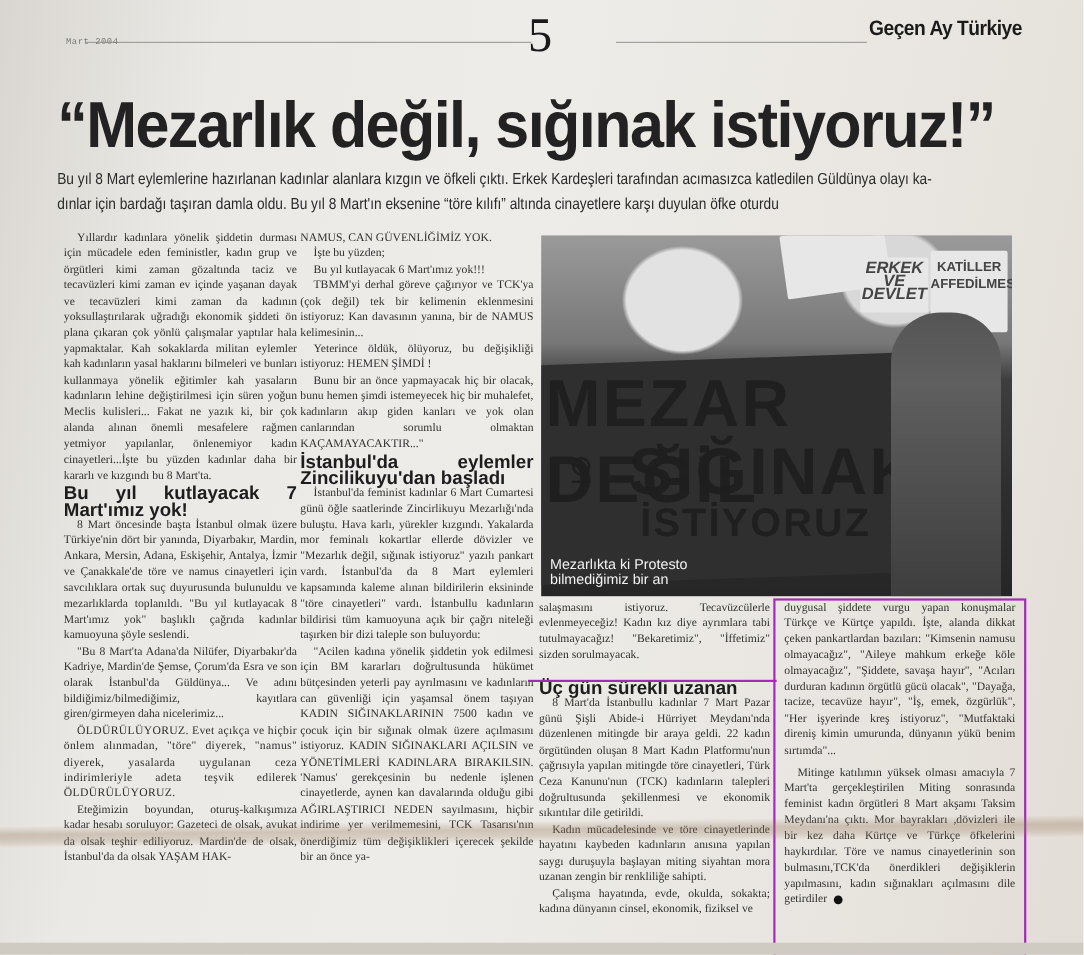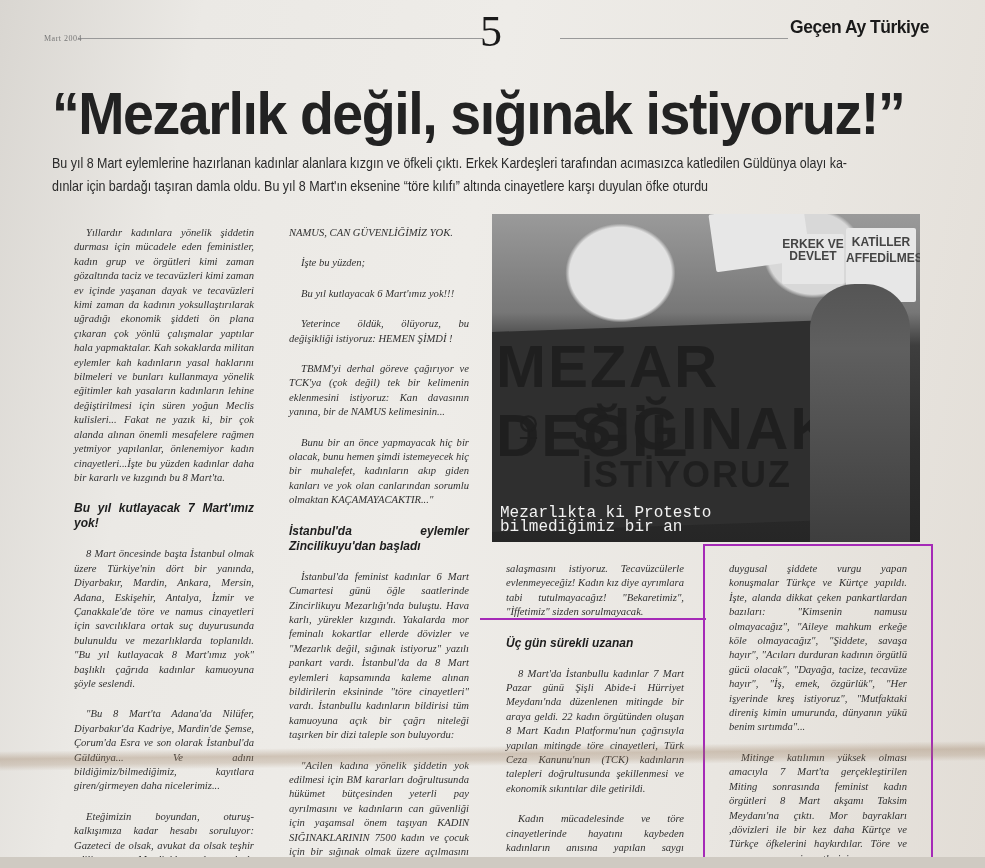--- a/index.html
+++ b/index.html
@@ -2,45 +2,45 @@
 <html><head>
 <meta charset="utf-8">
 <style>
   html, body { margin: 0; padding: 0; }
   body {
     width: 985px; height: 868px; overflow: hidden; position: relative;
     background: linear-gradient(100deg, #d9d6d1 0%, #ebe9e5 18%, #eeece8 45%, #e9e6e1 75%, #e2ddd6 100%);
     font-family: "Liberation Serif", serif; color: #2a2a2a;
   }
   .abs { position: absolute; }
-  .masthead-date { left: 44px; top: 34px; font-family: Liberation Serif, serif; font-size: 8px; color: #777; letter-spacing: 0.5px; }
+  .masthead-date { left: 60px; top: 34px; font-family: Liberation Mono, monospace; font-size: 8px; color: #777; letter-spacing: 0.5px; }
   .rule-l2 { left: 78px; top: 38px; width: 405px; height: 1px; background: #999; }
   .rule-r2 { left: 560px; top: 38px; width: 228px; height: 1px; background: #999; }
   .page-num { left: 480px; top: 6px; font-family: "Liberation Serif", serif; font-size: 44px; color: #1a1a1a; }
   .section { left: 790px; top: 16px; font-family: "Liberation Sans", sans-serif; font-weight: bold; font-size: 19px; color: #1a1a1a; letter-spacing: -0.5px; transform: scaleX(0.92); transform-origin: left; }
   .headline { left: 52px; top: 80px; font-family: "Liberation Sans", sans-serif; font-weight: bold; font-size: 59px; color: #222; letter-spacing: -1.5px; white-space: nowrap; transform: scaleX(0.94); transform-origin: left; }
   .lede { left: 52px; top: 152px; width: 880px; font-family: "Liberation Sans", sans-serif; font-size: 14.5px; line-height: 23px; color: #2a2a2a; transform: scaleX(0.86); transform-origin: left; width: 1020px; }
   .col { font-size: 10.6px; line-height: 14.4px; text-align: justify; color: #303030; }
-  .col p { margin: 16px; text-indent: 12px; font-style: italic; }
+  .col p { margin: 0; text-indent: 12px; }
   .col p.noi { text-indent: 0; }
-  .subhead { font-family: "Liberation Sans", sans-serif; font-weight: bold; font-size: 12px; line-height: 15px; color: #1d1d1d; margin: 14px 0 1px 0; text-indent: 0 !important; }
+  .subhead { font-family: "Liberation Sans", sans-serif; font-weight: bold; font-size: 17px; line-height: 15px; color: #1d1d1d; margin: 14px 0 1px 0; text-indent: 0 !important; }
   .c1 { left: 58px; top: 210px; width: 212px; }
   .c2 { left: 273px; top: 210px; width: 212px; }
   .c3 { left: 490px; top: 546px; width: 210px; }
   .c4 { left: 713px; top: 546px; width: 210px; }
   .photo { left: 492px; top: 214px; width: 428px; height: 328px; background:
       radial-gradient(ellipse at 30% 18%, #e2e2e2 0 12%, transparent 13%),
       radial-gradient(ellipse at 75% 12%, #d8d8d8 0 10%, transparent 11%),
       linear-gradient(180deg, #9a9a9a 0%, #777 30%, #3e3e3e 40%, #2e2e2e 70%, #262626 100%);
     overflow: hidden; }
   .photo .banner { position: absolute; left: 0; top: 112px; width: 340px; height: 200px; background: #2f2f2f; transform: skewY(-2deg); }
   .photo .bword { position: absolute; font-family: "Liberation Sans", sans-serif; font-weight: bold; color: #1e1e1e; font-size: 60px; letter-spacing: 2px; opacity: 0.9; }
   .photo .sign { position: absolute; background: #e7e7e7; color: #444; font-family: "Liberation Sans", sans-serif; font-size: 15px; font-weight: bold; text-align: center; line-height: 18px; border-radius: 2px; }
   .photo .person { position: absolute; right: 10px; top: 70px; width: 100px; height: 258px; background: linear-gradient(180deg, #555 0%, #5f5f5f 25%, #3e3e3e 100%); border-radius: 45px 45px 0 0; }
-  .photo .caption { position: absolute; left: 8px; top: 292px; color: #f2f2f2; font-family: Liberation Mono, monospace; font-size: 16px; line-height: 14px; }
+  .photo .caption { position: absolute; left: 8px; top: 292px; color: #f2f2f2; font-family: Liberation Sans, sans-serif; font-size: 13px; line-height: 14px; }
   .purple-box { border: 2px solid #a52ab7; }
   .box1 { left: 703px; top: 544px; width: 226px; height: 322px; }
   .box2 { left: 480px; top: 544px; width: 226px; height: 74px; border-left: none; border-top: none; border-right: none; }
   .stain { left: 0; top: 746px; width: 985px; height: 20px; background: linear-gradient(180deg, rgba(150,120,90,0) 0%, rgba(150,120,90,0.35) 40%, rgba(150,120,90,0.25) 70%, rgba(150,120,90,0) 100%); transform: rotate(-0.6deg); pointer-events: none; }
   .bottom-edge { left: 0; top: 857px; width: 985px; height: 11px; background: #cfcac2; }
   .bullet { display: inline-block; width: 8px; height: 8px; background: #111; border-radius: 50%; margin-left: 6px; vertical-align: middle; }
   .caps { letter-spacing: 0.3px; }
 </style>
 </head>
 <body>
@@ -56,38 +56,39 @@
 <div class="abs lede">
   <div>Bu yıl 8 Mart eylemlerine hazırlanan kadınlar alanlara kızgın ve öfkeli çıktı. Erkek Kardeşleri tarafından acımasızca katledilen Güldünya olayı ka-</div>
   <div>dınlar için bardağı taşıran damla oldu. Bu yıl 8 Mart'ın eksenine “töre kılıfı” altında cinayetlere karşı duyulan öfke oturdu</div>
 </div>
 
 <div class="abs col c1">
   <p>Yıllardır kadınlara yönelik şiddetin durması için mücadele eden feministler, kadın grup ve örgütleri kimi zaman gözaltında taciz ve tecavüzleri kimi zaman ev içinde yaşanan dayak ve tecavüzleri kimi zaman da kadının yoksullaştırılarak uğradığı ekonomik şiddeti ön plana çıkaran çok yönlü çalışmalar yaptılar hala yapmaktalar. Kah sokaklarda militan eylemler kah kadınların yasal haklarını bilmeleri ve bunları kullanmaya yönelik eğitimler kah yasaların kadınların lehine değiştirilmesi için süren yoğun Meclis kulisleri... Fakat ne yazık ki, bir çok alanda alınan önemli mesafelere rağmen yetmiyor yapılanlar, önlenemiyor kadın cinayetleri...İşte bu yüzden kadınlar daha bir kararlı ve kızgındı bu 8 Mart'ta.</p>
   <p class="subhead">Bu yıl kutlayacak 7 Mart'ımız yok!</p>
   <p>8 Mart öncesinde başta İstanbul olmak üzere Türkiye'nin dört bir yanında, Diyarbakır, Mardin, Ankara, Mersin, Adana, Eskişehir, Antalya, İzmir ve Çanakkale'de töre ve namus cinayetleri için savcılıklara ortak suç duyurusunda bulunuldu ve mezarlıklarda toplanıldı. "Bu yıl kutlayacak 8 Mart'ımız yok" başlıklı çağrıda kadınlar kamuoyuna şöyle seslendi.</p>
   <p>"Bu 8 Mart'ta Adana'da Nilüfer, Diyarbakır'da Kadriye, Mardin'de Şemse, Çorum'da Esra ve son olarak İstanbul'da Güldünya... Ve adını bildiğimiz/bilmediğimiz, kayıtlara giren/girmeyen daha nicelerimiz...</p>
+  <p class="caps">ÖLDÜRÜLÜYORUZ. Evet açıkça ve hiçbir önlem alınmadan, "töre" diyerek, "namus" diyerek, yasalarda uygulanan ceza indirimleriyle adeta teşvik edilerek ÖLDÜRÜLÜYORUZ.</p>
   <p>Eteğimizin boyundan, oturuş-kalkışımıza kadar hesabı soruluyor: Gazeteci de olsak, avukat da olsak teşhir ediliyoruz. Mardin'de de olsak, İstanbul'da da olsak YAŞAM HAK-</p>
 </div>
 
 <div class="abs col c2">
   <p class="noi">NAMUS, CAN GÜVENLİĞİMİZ YOK.</p>
   <p>İşte bu yüzden;</p>
   <p>Bu yıl kutlayacak 6 Mart'ımız yok!!!</p>
+  <p>TBMM'yi derhal göreve çağırıyor ve TCK'ya (çok değil) tek bir kelimenin eklenmesini istiyoruz: Kan davasının yanına, bir de NAMUS kelimesinin...</p>
   <p>Yeterince öldük, ölüyoruz, bu değişikliği istiyoruz: HEMEN ŞİMDİ !</p>
-  <p>TBMM'yi derhal göreve çağırıyor ve TCK'ya (çok değil) tek bir kelimenin eklenmesini istiyoruz: Kan davasının yanına, bir de NAMUS kelimesinin...</p>
   <p>Bunu bir an önce yapmayacak hiç bir olacak, bunu hemen şimdi istemeyecek hiç bir muhalefet, kadınların akıp giden kanları ve yok olan canlarından sorumlu olmaktan KAÇAMAYACAKTIR..."</p>
   <p class="subhead">İstanbul'da eylemler Zincilikuyu'dan başladı</p>
   <p>İstanbul'da feminist kadınlar 6 Mart Cumartesi günü öğle saatlerinde Zincirlikuyu Mezarlığı'nda buluştu. Hava karlı, yürekler kızgındı. Yakalarda mor feminalı kokartlar ellerde dövizler ve "Mezarlık değil, sığınak istiyoruz" yazılı pankart vardı. İstanbul'da da 8 Mart eylemleri kapsamında kaleme alınan bildirilerin eksininde "töre cinayetleri" vardı. İstanbullu kadınların bildirisi tüm kamuoyuna açık bir çağrı niteleği taşırken bir dizi taleple son buluyordu:</p>
   <p>"Acilen kadına yönelik şiddetin yok edilmesi için BM kararları doğrultusunda hükümet bütçesinden yeterli pay ayrılmasını ve kadınların can güvenliği için yaşamsal önem taşıyan KADIN SIĞINAKLARININ 7500 kadın ve çocuk için bir sığınak olmak üzere açılmasını istiyoruz. KADIN SIĞINAKLARI AÇILSIN ve YÖNETİMLERİ KADINLARA BIRAKILSIN. 'Namus' gerekçesinin bu nedenle işlenen cinayetlerde, aynen kan davalarında olduğu gibi AĞIRLAŞTIRICI NEDEN sayılmasını, hiçbir indirime yer verilmemesini, TCK Tasarısı'nın önerdiğimiz tüm değişiklikleri içerecek şekilde bir an önce ya-</p>
 </div>
 
 <div class="abs photo">
   <div class="sign" style="left:220px;top:-6px;width:95px;height:58px;transform:rotate(-8deg);"></div>
-  <div class="sign" style="left:290px;top:20px;width:62px;height:46px;font-size:12px;line-height:12px;padding-top:4px;">ERKEK VE DEVLET</div>
+  <div class="sign" style="left:290px;top:20px;width:62px;height:46px;font-size:15px;line-height:12px;padding-top:4px;font-style:italic;">ERKEK VE DEVLET</div>
   <div class="sign" style="left:354px;top:14px;width:70px;height:68px;font-size:12px;line-height:16px;padding-top:6px;">KATİLLER AFFEDİLMESİN</div>
   <div class="banner"></div>
   <div class="bword" style="left:4px;top:118px;">MEZAR  DEĞİL</div>
   <div class="bword" style="left:14px;top:180px;">♀ SIĞINAK ♀</div>
   <div class="bword" style="left:90px;top:240px;font-size:36px;">İSTİYORUZ</div>
   <div class="person"></div>
   <div class="caption">
     <div>Mezarlıkta ki Protesto</div>
     <div>bilmediğimiz bir an</div>
   </div>

